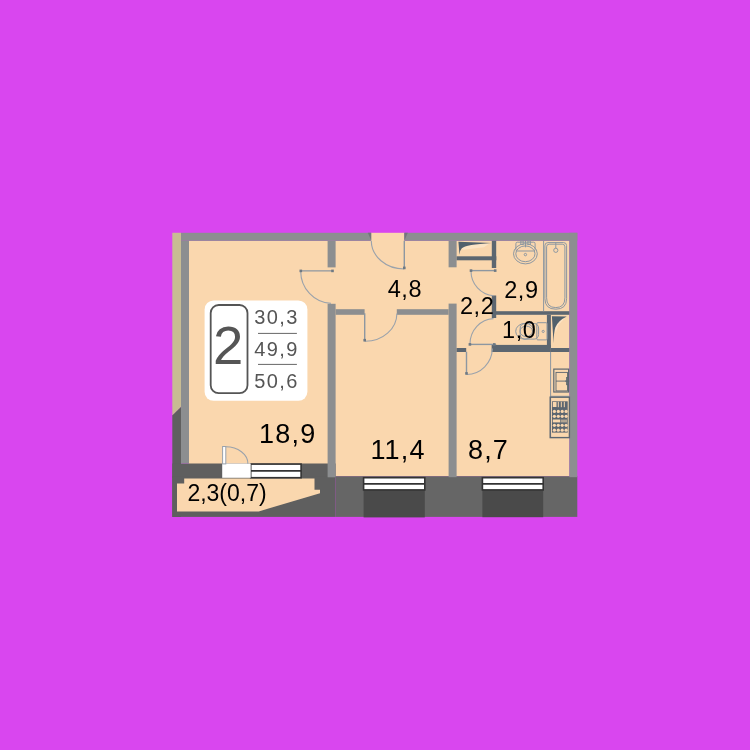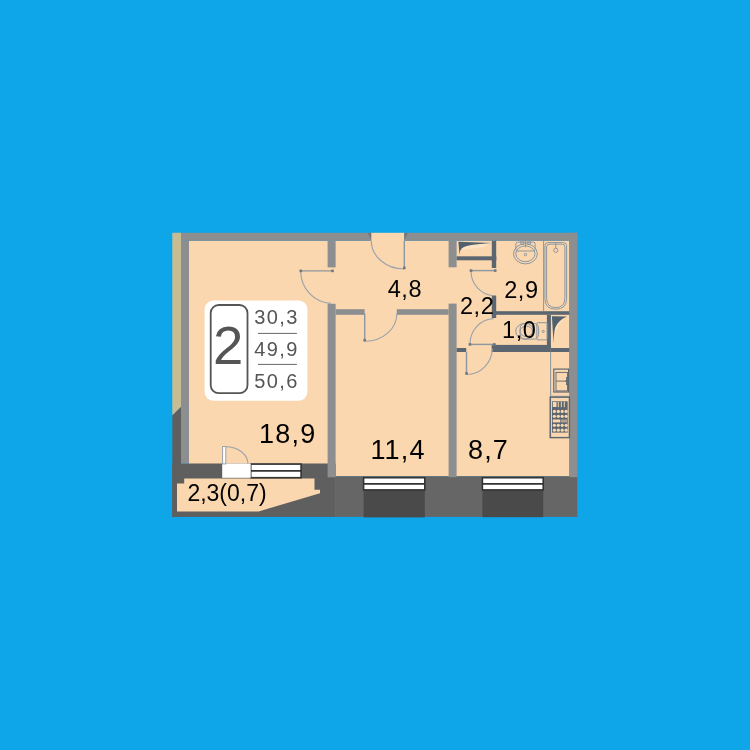--- a/index.html
+++ b/index.html
@@ -1,16 +1,16 @@
 <!DOCTYPE html>
 <html><head>
 <meta charset="utf-8">
 <style>
   html,body{margin:0;padding:0;background:#fff;}
-  .wrap{width:750px;height:750px;position:relative;overflow:hidden;background:#0ea5e9;}
+  .wrap{width:750px;height:750px;position:relative;overflow:hidden;background:#d946ef;}
   svg{position:absolute;left:0;top:0;}
   text{font-family:"Liberation Sans",sans-serif;}
 </style>
 </head>
 <body>
 <div class="wrap">
 <svg width="750" height="750" viewBox="0 0 750 750">
 
   <rect x="189" y="240.8" width="380.3" height="235.6" fill="#FAD7AE"></rect>
 

